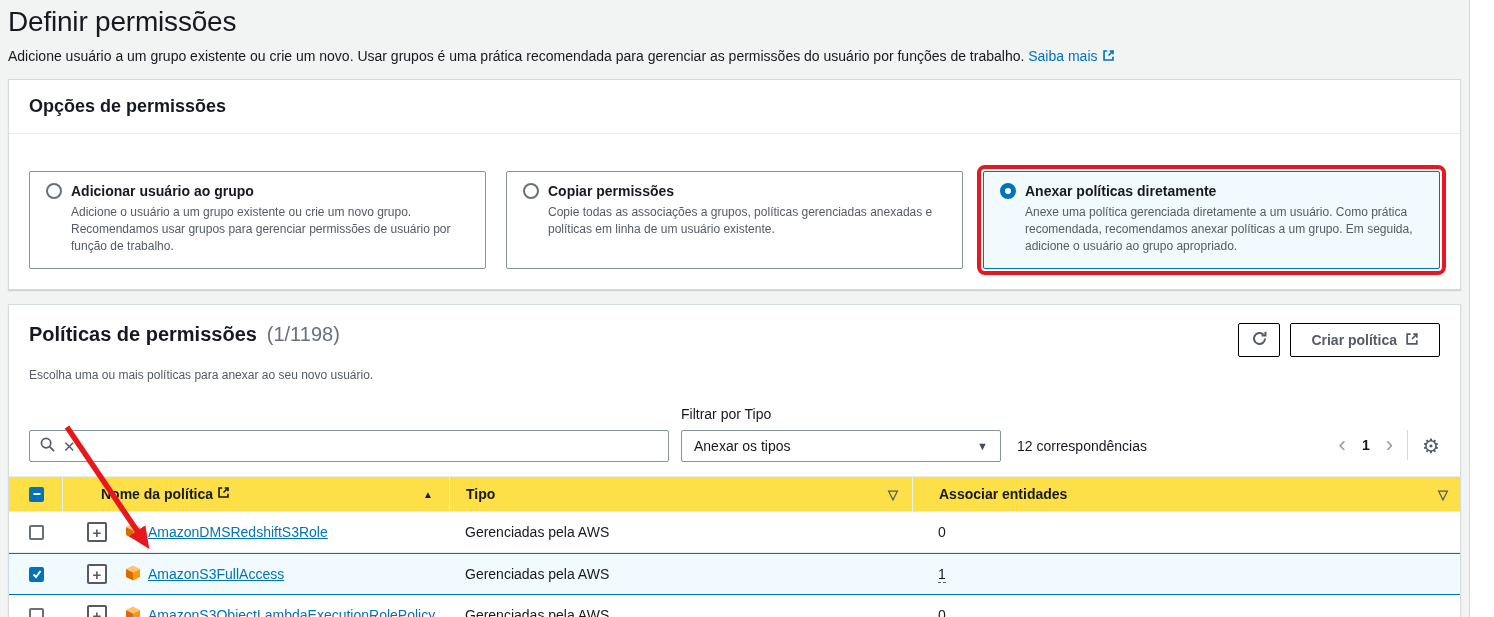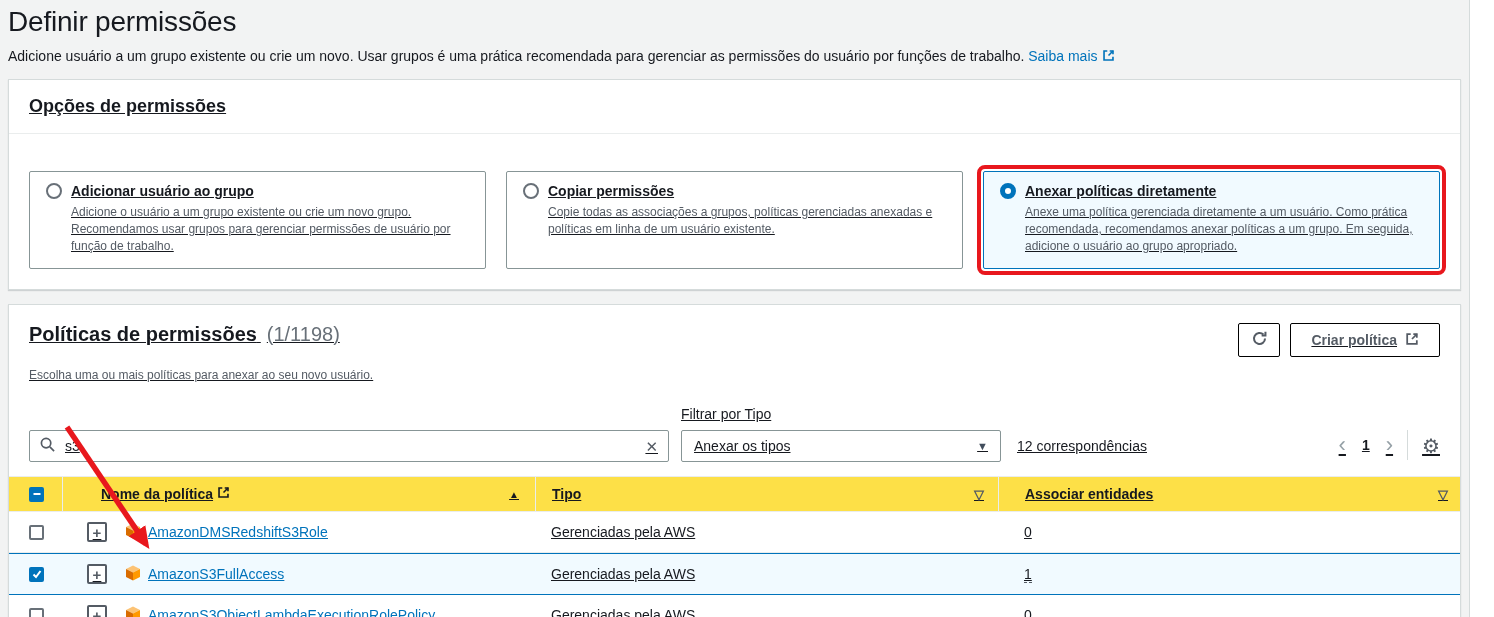--- a/index.html
+++ b/index.html
@@ -12,21 +12,21 @@
   .canvas { position:relative; width:1470px; height:617px; background:#f2f3f3; border-right:1px solid #d5dbdb; }
 
   
   .page-head { padding:6px 8px 0 8px; }
   .page-title { margin:0; font-size:28px; font-weight:400; color:#16191f; letter-spacing:-0.2px; }
   .page-sub { margin-top:10px; font-size:14px; color:#16191f; }
   .link { color:#0073bb; text-decoration:none; cursor:pointer; }
   .ext { display:inline-block; vertical-align:-1px; margin-left:4px; }
 
   
-  .container { margin:14px 8px 0 8px; background:#fff; border:1px solid #d5dbdb; box-shadow:0 1px 1px 0 rgba(0,28,36,0.15);text-decoration:underline; }
+  .container { margin:14px 8px 0 8px; background:#fff; border:1px solid #d5dbdb; box-shadow:0 1px 1px 0 rgba(0,28,36,0.15); }
   .container-header { padding:16px 20px; font-size:18px; font-weight:700; border-bottom:1px solid #eaeded; }
 
   
   .options-body { display:flex; gap:20px; padding:20px; }
   .radio-card { flex:1; border:1px solid #879596; border-radius:2px; background:#fff; padding:11px 16px 13px 16px; cursor:pointer;margin-top:17px; }
   .radio-card.selected { background:#f1faff; border-color:#0073bb; outline:4px solid #e8171d; outline-offset:2px; }
   .radio-row { display:flex; align-items:center; gap:9px; }
   .radio { width:16px; height:16px; border-radius:50%; border:2px solid #687078; background:#fff; flex:none; }
   .radio.on { border:5px solid #0073bb; }
   .radio-title { font-size:14px; font-weight:700; }
@@ -66,21 +66,21 @@
   .trow { display:flex; align-items:stretch; }
   .thead { height:36px; border-top:1px solid #eaeded; border-bottom:1px solid #eaeded; font-weight:700; font-size:14px; background:#fde047; }
   .drow { height:41px; border-bottom:1px solid #eaeded; background:#fff; font-size:14px; }
   .drow.selected { background:#f1faff; border-top:1px solid #0073bb; border-bottom:1px solid #0073bb; height:42px; }
   .cell { display:flex; align-items:center; }
   .c-check { width:54px; padding-left:20px; }
   .thead .c-check { border-right:1px solid #eaeded; }
   .c-name { flex:1; padding-left:24px; }
   .thead .c-name { padding-left:38px; }
   .c-tipo { width:463px; padding:0 14px 0 16px; }
-  .c-ent  { width:462px; padding:0 12px 0 26px; }
+  .c-ent  { width:548px; padding:0 12px 0 26px; }
   .thead .c-tipo, .thead .c-ent { border-left:1px solid #eaeded; justify-content:space-between; }
   .sort-asc { font-size:10px; color:#16191f; margin-right:16px; }
   .filter-caret { font-size:13px; color:#545b64; }
   .hspacer { flex:1; }
 
   .cb { width:15px; height:15px; border:2px solid #687078; border-radius:2px; background:#fff; flex:none;
         display:flex; align-items:center; justify-content:center; cursor:pointer; }
   .cb.on { background:#0073bb; border-color:#0073bb; }
   .expand-btn { width:20px; height:20px; border:2px solid #545b64; border-radius:2px; color:#545b64;
                 display:flex; align-items:center; justify-content:center; font-size:15px; font-weight:700;
@@ -170,21 +170,20 @@
         </button>
       </div>
     </div>
 
     <div class="filter-row">
       <div class="search-box">
         <span><svg width="15" height="15" viewBox="0 0 16 16">
               <circle cx="6.5" cy="6.5" r="5" fill="none" stroke="#545b64" stroke-width="1.8"></circle>
               <path d="M10.5 10.5L15 15" stroke="#545b64" stroke-width="1.8"></path>
             </svg></span>
-        <input type="text" value="s3" style="">
         <span class="clear-x">✕</span>
       </div>
       <div class="type-group">
         <label>Filtrar por Tipo</label>
         <div class="select">
           <span>Anexar os tipos</span>
           <span class="caret">▼</span>
         </div>
       </div>
       <div class="matches">12 correspondências</div>

